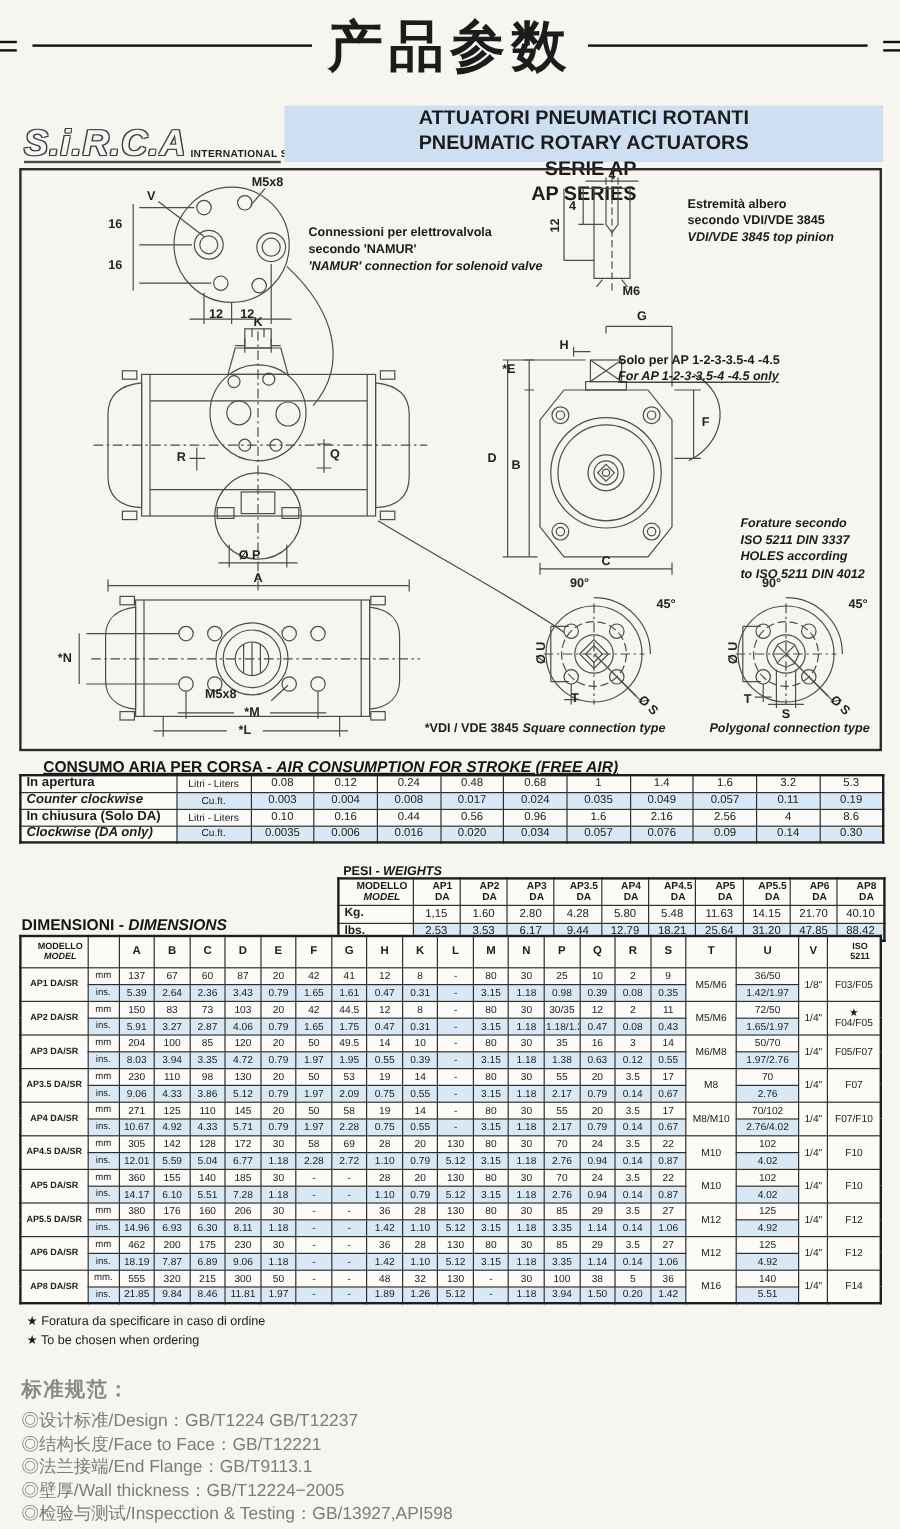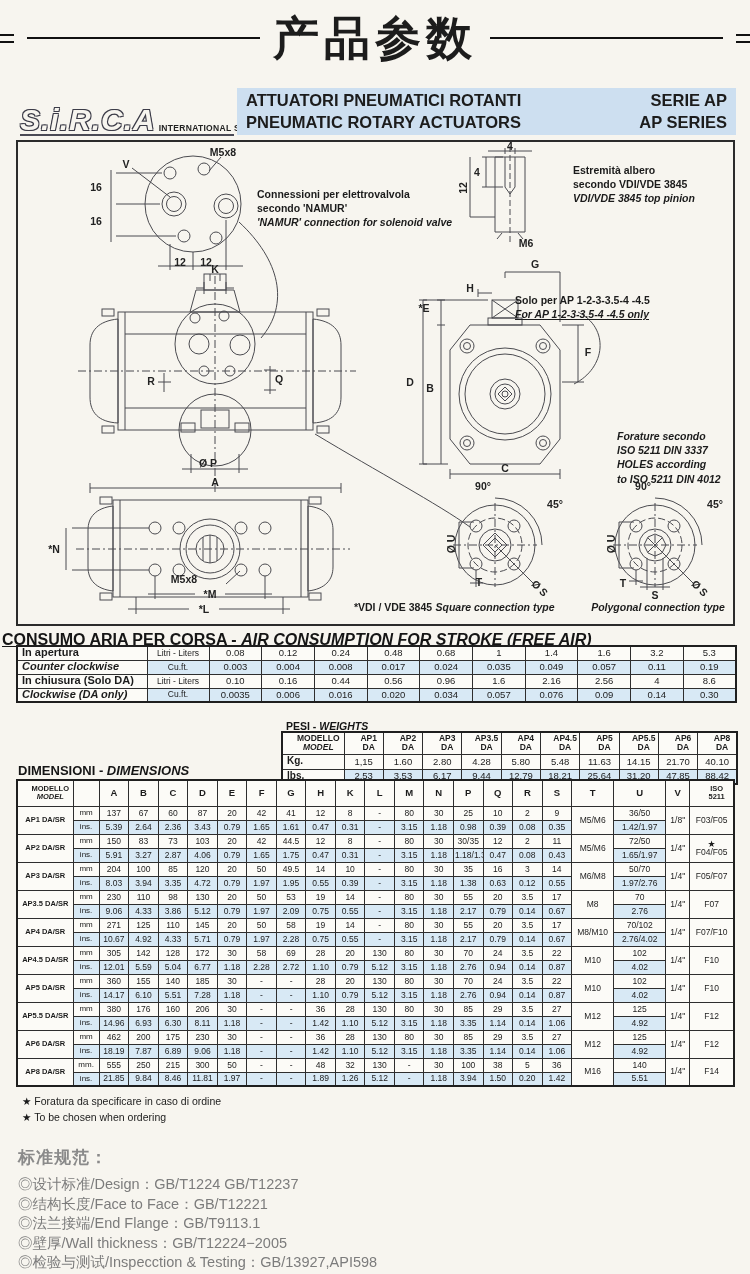--- a/index.html
+++ b/index.html
@@ -13,21 +13,21 @@
   .hline{height:2px;background:#111;flex:1;}
   h1.ptitle{margin:0;font-size:46px;font-weight:bold;letter-spacing:5px;line-height:1;white-space:nowrap;}
 
   
   .logo{position:absolute;left:20px;top:94px;width:214px;height:42px;display:flex;align-items:flex-end;
         border-bottom:2px solid #4a4a55;padding-bottom:1px;}
   .logo-main{font-size:30px;font-weight:bold;font-style:italic;letter-spacing:1px;color:#f7f5ef;line-height:.9;
         text-shadow:-1px -1px 0 #3c3c48,1px -1px 0 #3c3c48,-1px 1px 0 #3c3c48,1px 1px 0 #3c3c48,0 0 1px #3c3c48;}
   .logo-sub{font-size:8.5px;font-weight:bold;color:#222;margin-left:3px;letter-spacing:.3px;white-space:nowrap;}
   .band{position:absolute;left:237px;top:88px;width:499px;height:47px;background:var(--band-blue,#cddff0);
-        display:flex;justify-content:space-between;align-items:center;padding:0 9px;}
+        display:flex;justify-content:space-between;align-items:center;padding:0 9px;flex-direction:column;}
   .band-title div,.band-series div{font-size:16.5px;font-weight:bold;line-height:1.3;white-space:nowrap;}
   .band-series{text-align:right;}
 
   
   .draw-box{position:absolute;left:16px;top:140px;width:719px;height:486px;border:2px solid #2b2b2b;}
   .draw-box svg{position:absolute;left:0;top:0;}
   .labels-layer{position:absolute;left:0;top:0;width:715px;height:482px;}
   .dlabel{position:absolute;transform:translate(-50%,-50%);font-size:10.5px;font-weight:bold;color:#222;white-space:nowrap;}
   .dlabel.vert{transform:translate(-50%,-50%) rotate(-90deg);}
   .dlabel.diag{transform:translate(-50%,-50%) rotate(45deg);}
@@ -41,21 +41,21 @@
   .cap-holes{left:599px;top:287px;}
   .cap-holes .i{line-height:1.35;}
   .cap-one{position:absolute;font-size:10.5px;font-weight:bold;text-align:center;white-space:nowrap;}
   .cap-vdi{left:310px;top:459px;width:130px;}
   .cap-square{left:407px;top:459px;width:140px;font-style:italic;}
   .cap-poly{left:563px;top:459px;width:154px;font-style:italic;}
 
   
   .sec-title{position:absolute;font-weight:bold;color:#151515;white-space:nowrap;}
   .sec-title .it{font-style:italic;}
-  #consumo-title{left:2px;top:631px;font-size:16px;text-decoration:underline;}
+  #consumo-title{left:36px;top:631px;font-size:13px;text-decoration:underline;}
   #pesi-title{left:286px;top:720px;font-size:10.5px;}
   #dim-title{left:18px;top:763px;font-size:13px;}
   table.tbl{position:absolute;border-collapse:collapse;table-layout:fixed;background:#fcfbf7;border:2px solid #1f1f1f;}
   .tbl th,.tbl td{border:1px solid #2e2e2e;text-align:center;padding:0 1px;overflow:hidden;white-space:nowrap;
                   font-size:9.5px;height:14px;line-height:1.05;vertical-align:middle;}
   .tbl th{font-weight:bold;}
   .tbl .blue{background:var(--row-blue,#d8e9f5);}
   .tbl .lbl{text-align:left;font-weight:bold;padding-left:4px;font-size:11px;}
   .tbl .ital{font-style:italic;}
   .tbl .unit{font-size:8.5px;}
@@ -932,21 +932,21 @@
           <td class="blue">3.35</td>
           <td class="blue">1.14</td>
           <td class="blue">0.14</td>
           <td class="blue">1.06</td>
           <td class="blue">4.92</td>
         </tr>
         <tr>
           <td class="model-cell" rowspan="2">AP8 DA/SR</td>
           <td class="unit">mm.</td>
           <td>555</td>
-          <td>250</td>
+          <td>320</td>
           <td>215</td>
           <td>300</td>
           <td>50</td>
           <td>-</td>
           <td>-</td>
           <td>48</td>
           <td>32</td>
           <td>130</td>
           <td>-</td>
           <td>30</td>

